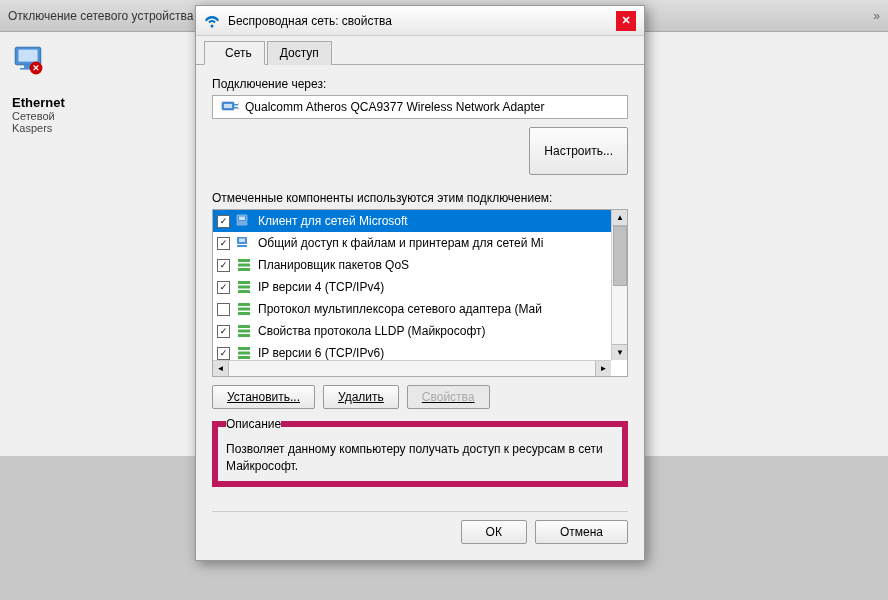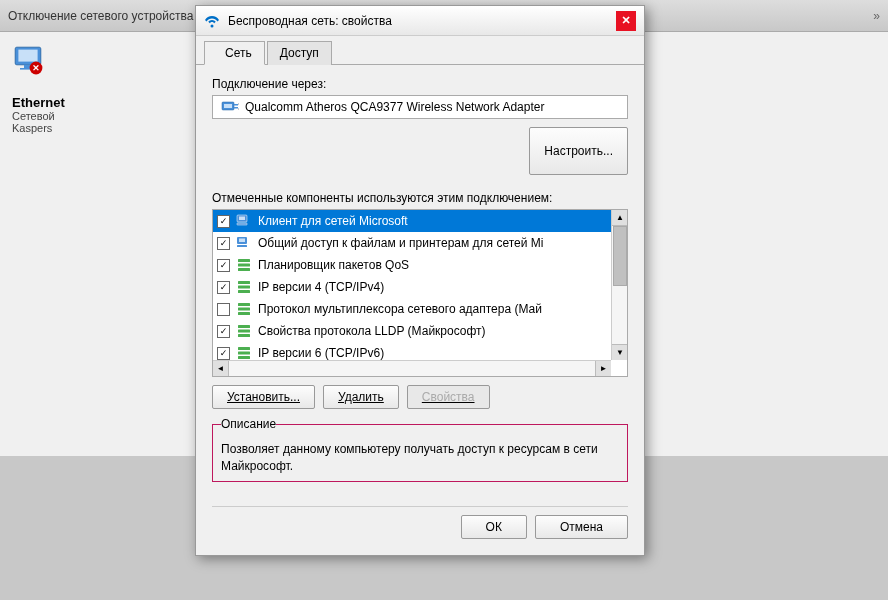--- a/index.html
+++ b/index.html
@@ -252,21 +252,21 @@
 
     .action-btn:disabled {
       color: #aaa;
       background: #e8e8e8;
       cursor: default;
       text-align: center;
     }
 
     
     .description-group {
-      border: 1px solid #be185d;
+      border: 6px solid #be185d;
       padding: 6px 8px;
       margin-top: 4px;
     }
 
     .description-legend {
       font-size: 12px;
       margin-bottom: 4px;
       color: #000;
     }
 

